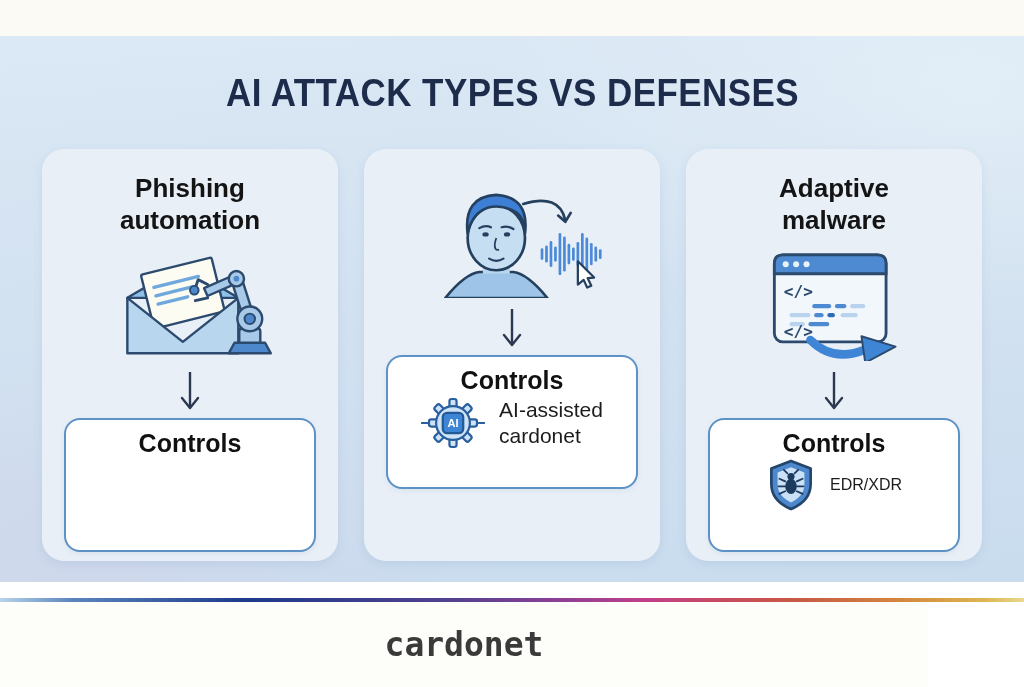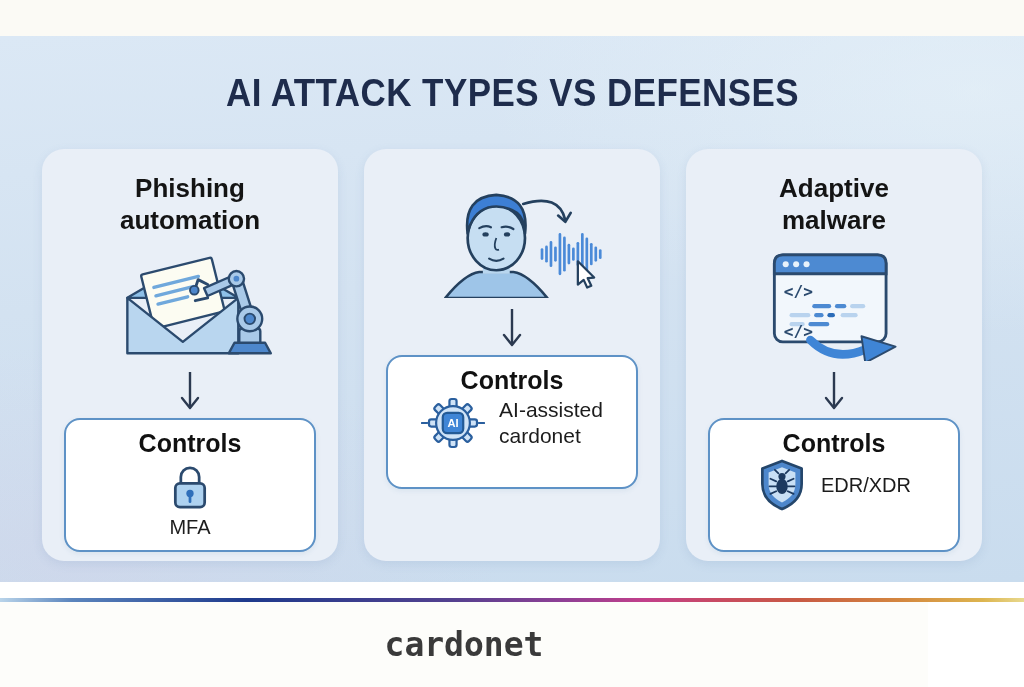--- a/index.html
+++ b/index.html
@@ -27,21 +27,21 @@
   .attack-icon-zone{height:130px;display:flex;align-items:center;justify-content:center;margin-top:4px}
   .arrow-zone{height:46px;display:flex;align-items:flex-start;justify-content:center}
 
   .controls-box{width:252px;height:134px;background:#ffffff;border:2px solid #5e92c6;
     border-radius:16px;margin-top:2px;display:flex;flex-direction:column;align-items:center;
     box-shadow:0 2px 5px rgba(110,145,185,.12)}
   .controls-title{font-size:25px;font-weight:bold;color:#111;margin-top:9px}
   .controls-items-grid{display:flex;gap:34px;margin-top:5px}
   .control-item-v{display:flex;flex-direction:column;align-items:center;gap:5px}
   .control-item-h{display:flex;align-items:center;gap:14px;margin-top:0}
-  .control-label{font-size:20px;color:#1c1c1c}
+  .control-label{font-size:16px;color:#1c1c1c}
   .control-label.two-line{font-size:21px;white-space:pre-line;line-height:1.22;text-align:left}
 
   .rainbow-divider{position:absolute;left:0;top:598px;width:1024px;height:4px;
     background:linear-gradient(90deg,#b9d4ea 0%,#5b85bd 7%,#1e3a8c 24%,#53418f 44%,
       #8f3f95 55%,#c23f8a 63%,#c84a62 70%,#c85a44 78%,#d4873f 88%,#ddb54f 96%,#e8d98f 100%)}
 
   .footer{position:absolute;left:0;top:602px;width:928px;height:85px;background:#fdfdfa;
     display:flex;align-items:center;justify-content:center}
   .brand{font-family:"DejaVu Sans Mono",monospace;font-size:33px;font-weight:600;color:#3a3a3a}
 </style>
@@ -86,29 +86,20 @@
       </div>
       <div class="arrow-zone">
         <svg width="22" height="44">
           <line x1="11" y1="2" x2="11" y2="36" stroke="#2b3950" stroke-width="2.4"></line>
           <polyline points="3,28 11,38 19,28" fill="none" stroke="#2b3950" stroke-width="2.4" stroke-linecap="round" stroke-linejoin="round"></polyline>
         </svg>
       </div>
       <div class="controls-box">
         <div class="controls-title">Controls</div>
         <div class="controls-items-grid">
-          <div class="control-item-v">
-            <svg width="44" height="48" viewBox="0 0 48 52">
-              <path d="M14,26 V15 a10,10 0 0 1 20,0 V26" fill="none" stroke="#2b4a6e" stroke-width="3"></path>
-              <rect x="8" y="22" width="32" height="26" rx="5" fill="#aed2f0" stroke="#2b4a6e" stroke-width="3"></rect>
-              <circle cx="24" cy="33" r="4" fill="#2f6fba"></circle>
-              <line x1="24" y1="36" x2="24" y2="42" stroke="#2f6fba" stroke-width="3" stroke-linecap="round"></line>
-            </svg>
-            <div class="control-label">MFA</div>
-          </div>
         </div>
       </div>
     </div>
 
     <div class="card">
       <div class="attack-icon-zone">
         <svg width="202" height="112" viewBox="0 0 225 125">
           <path d="M38,125 Q60,98 76,96 L114,96 Q130,98 152,125 Z" fill="#9ec5e8" stroke="#24405e" stroke-width="3" stroke-linejoin="round"></path>
           <rect x="80" y="80" width="30" height="18" fill="#b8d6ef"></rect>
           <ellipse cx="95" cy="58" rx="32" ry="36" fill="#c6def2" stroke="#24405e" stroke-width="3"></ellipse>

